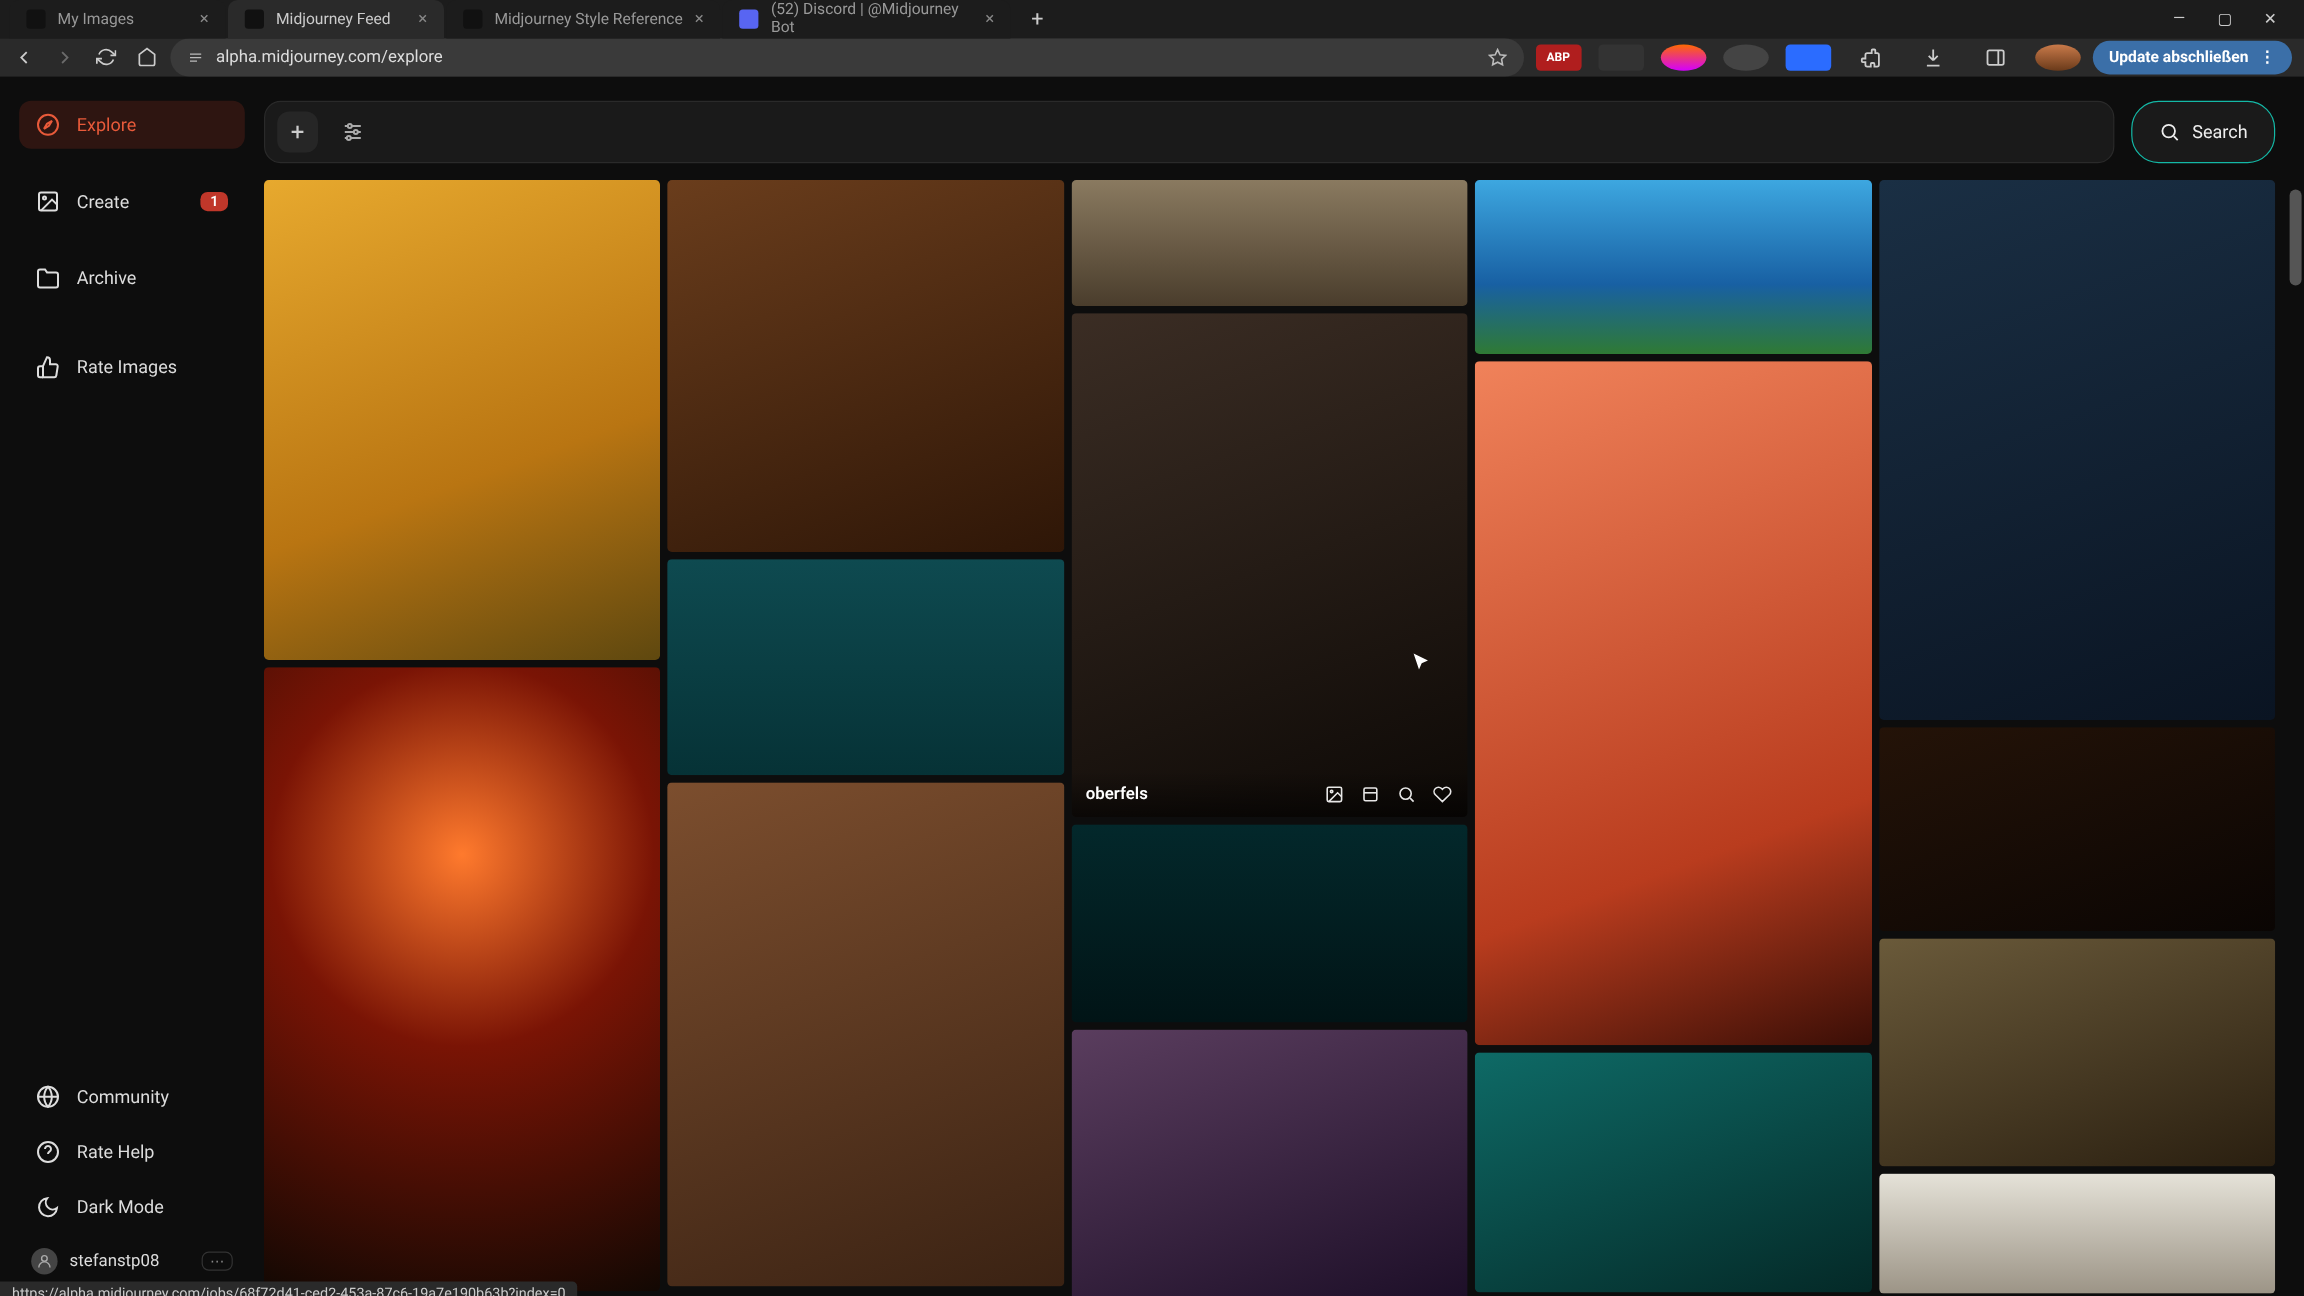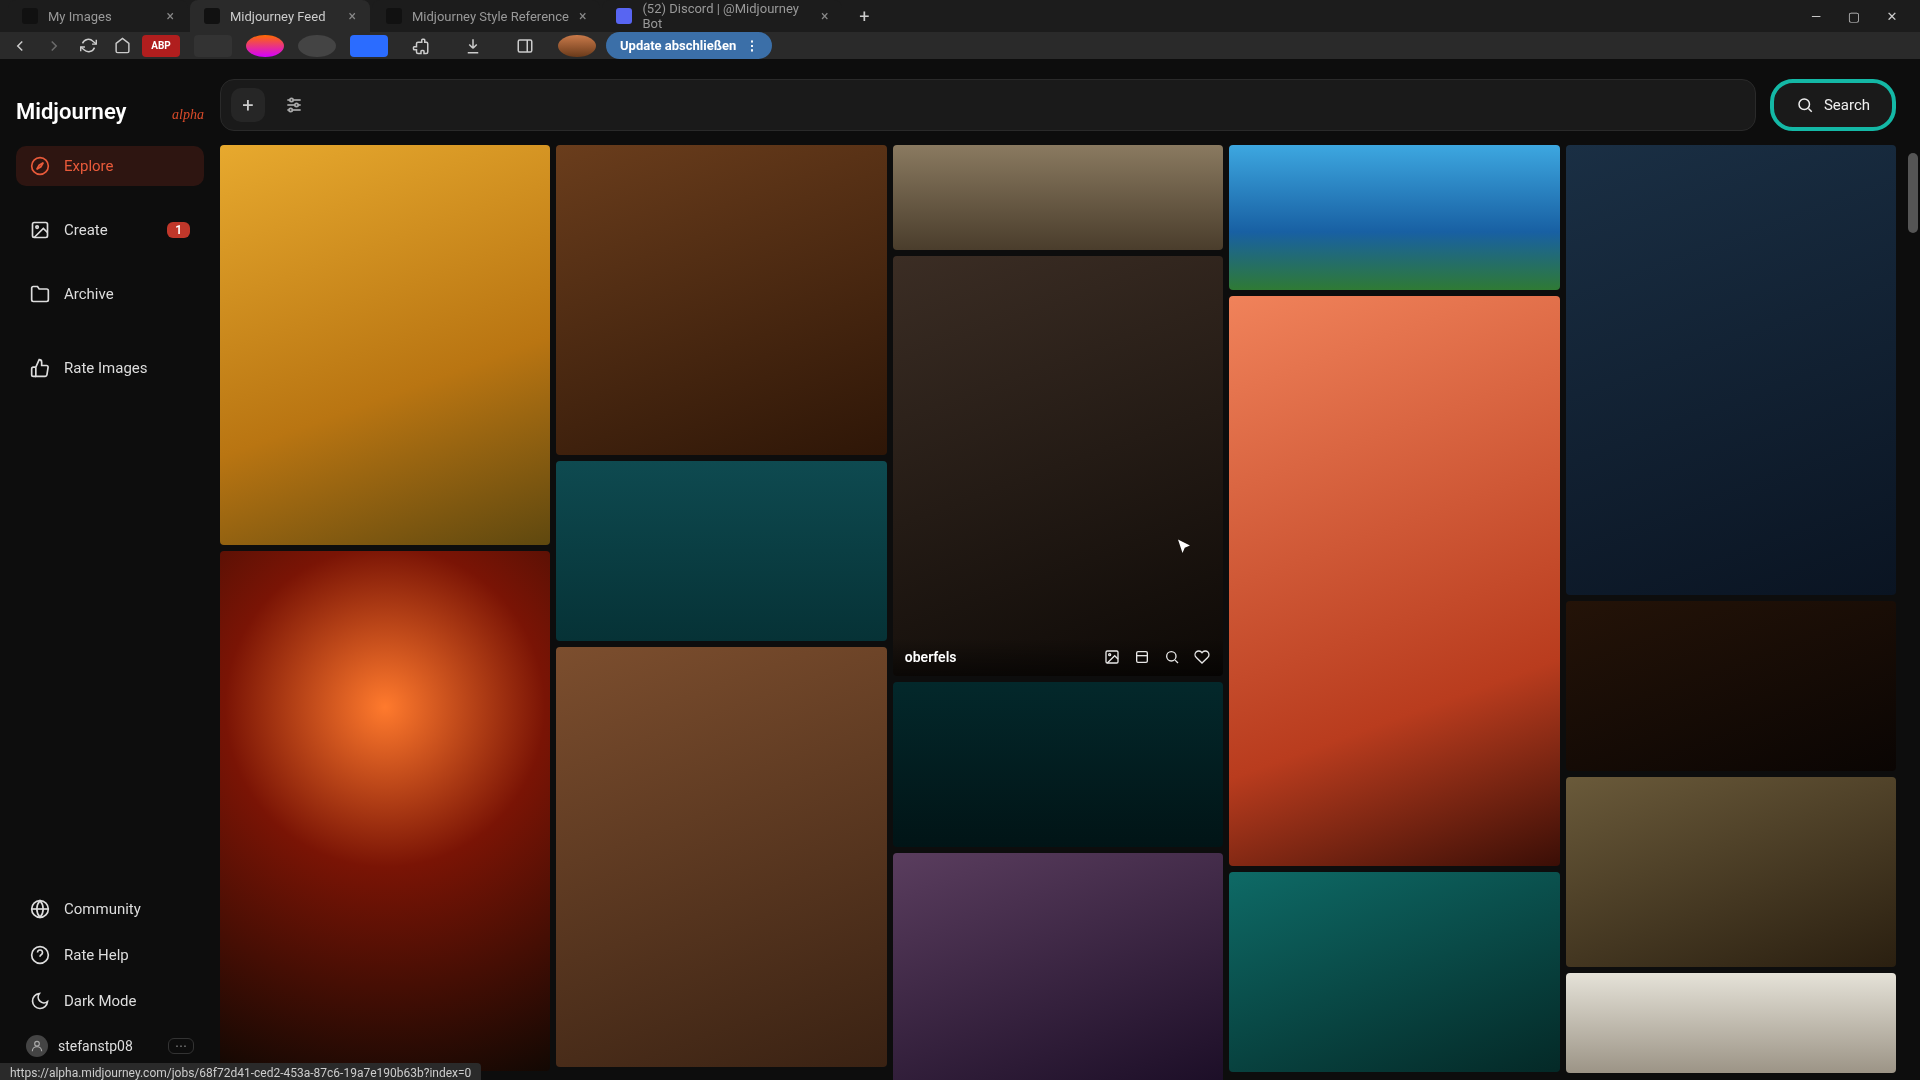--- a/index.html
+++ b/index.html
@@ -90,21 +90,21 @@
 }
 .imagine .plus {
   width: 34px; height: 34px; border-radius: 10px; background: #262626; color: #ccc;
   display: flex; align-items: center; justify-content: center; font-size: 20px; cursor: pointer;
 }
 .imagine .hint { color: #5a5a5a; font-size: 15px; flex: 1; }
 .imagine .settings { width: 34px; display: flex; align-items: center; justify-content: center; color: #aaa; cursor: pointer; }
 .search-btn {
   background: #1a1a1a; border-radius: 23px; height: 52px; padding: 0 22px;
   display: flex; align-items: center; gap: 10px; color: #eee; font-size: 15px;
-  border: 4px solid #14b8a6; cursor: pointer;
+  border: 1px solid #14b8a6; cursor: pointer;
 }
 
 .grid {
   flex: 1; display: flex; gap: 6px; overflow: hidden;
 }
 .col { flex: 1; display: flex; flex-direction: column; gap: 6px; }
 .tile { width: 100%; border-radius: 4px; position: relative; overflow: hidden; cursor: pointer; }
 .tile .fill { position: absolute; inset: 0; }
 .overlay {
   position: absolute; left: 0; right: 0; bottom: 0;
@@ -181,20 +181,35 @@
     </span>
     <span>
       <svg width="17" height="17" viewBox="0 0 24 24" fill="none" stroke="currentColor" stroke-width="2">
           <path d="M23 4v6h-6M1 20v-6h6"></path>
           <path d="M3.5 9a9 9 0 0 1 14.8-3L23 10M1 14l4.7 4a9 9 0 0 0 14.8-3"></path>
         </svg>
     </span>
     <span>
       <svg width="17" height="17" viewBox="0 0 24 24" fill="none" stroke="currentColor" stroke-width="2">
           <path d="M3 9l9-7 9 7v11a2 2 0 0 1-2 2H5a2 2 0 0 1-2-2z"></path>
+        </svg>
+    </span>
+  </div>
+  <div class="url-pill">
+    <span class="lock">
+      <svg width="14" height="14" viewBox="0 0 24 24" fill="none" stroke="currentColor" stroke-width="2">
+          <line x1="4" y1="7" x2="20" y2="7"></line>
+          <line x1="4" y1="12" x2="20" y2="12"></line>
+          <line x1="4" y1="17" x2="14" y2="17"></line>
+        </svg>
+    </span>
+    <span class="url">alpha.midjourney.com/explore</span>
+    <span class="star">
+      <svg width="16" height="16" viewBox="0 0 24 24" fill="none" stroke="currentColor" stroke-width="2">
+          <polygon points="12 2 15 8.5 22 9.3 17 14 18.2 21 12 17.8 5.8 21 7 14 2 9.3 9 8.5 12 2"></polygon>
         </svg>
     </span>
   </div>
   <div class="ext-icons">
     <span class="ext" style="background:#b01e1e;color:#fff;font-size:10px;font-weight:700">ABP</span>
     <span class="ext" style="background:#333"></span>
     <span class="ext" style="background:linear-gradient(#ff6a00,#d400ff);border-radius:50%"></span>
     <span class="ext" style="background:#444;border-radius:50%"></span>
     <span class="ext" style="background:#2b6cff;border-radius:4px"></span>
     <span class="ext">
@@ -217,24 +232,20 @@
   </div>
   <div class="update-btn">
     <span>Update abschließen</span>
     <span style="margin-left:6px">⋮</span>
   </div>
 </div>
 
 <div class="app">
 
   <div class="sidebar">
-    <div class="logo">
-      <span class="main">Midjourney</span>
-      <span class="sub">alpha</span>
-    </div>
     <div class="nav">
       <div class="nav-item active">
         <span class="icon">
           <svg width="20" height="20" viewBox="0 0 24 24" fill="none" stroke="currentColor" stroke-width="2">
               <circle cx="12" cy="12" r="10"></circle>
               <polygon points="16 8 13 13 8 16 11 11 16 8"></polygon>
             </svg>
         </span>
         <span>Explore</span>
       </div>

